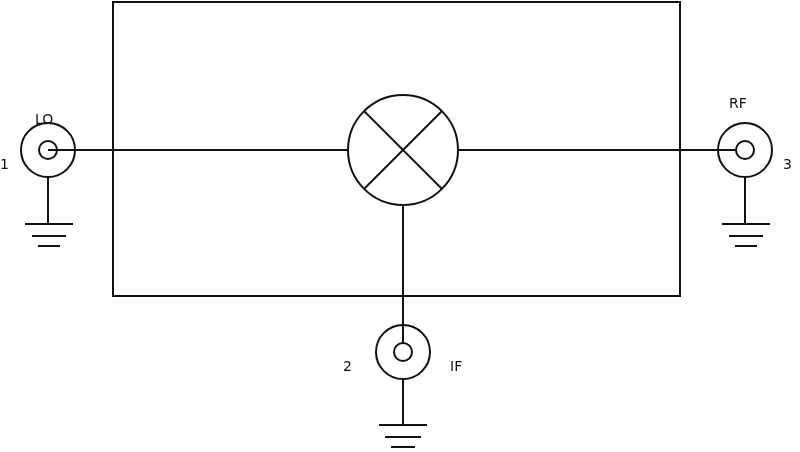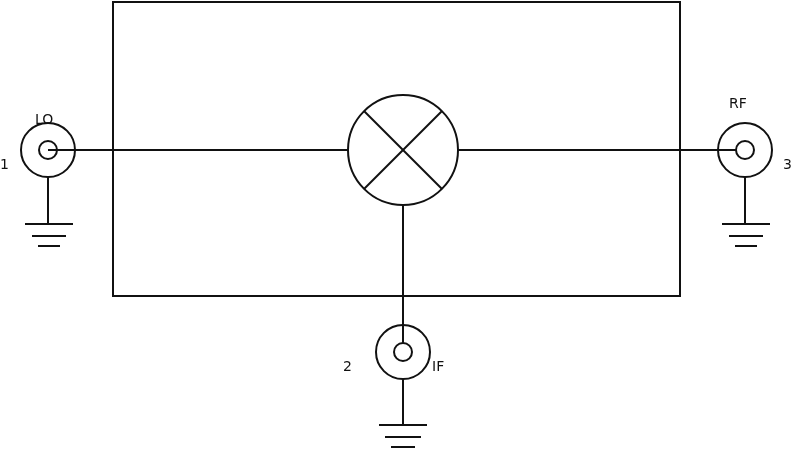--- a/index.html
+++ b/index.html
@@ -61,16 +61,16 @@
       <line x1="385" y1="437" x2="421" y2="437"></line>
       <line x1="391" y1="447" x2="415" y2="447"></line>
     </g>
   </g>
 </svg>
 
 <div class="lbl" style="left:35px;top:94px;">LO</div>
 <div class="lbl" style="left:0px;top:139px;">1</div>
 
 <div class="lbl" style="left:343px;top:341px;">2</div>
-<div class="lbl" style="left:432px;top:341px;text-align:center;">IF</div>
+<div class="lbl" style="left:450px;top:341px;text-align:center;">IF</div>
 
 <div class="lbl" style="left:729px;top:78px;">RF</div>
 <div class="lbl" style="left:783px;top:139px;">3</div>
 
 </body></html>

